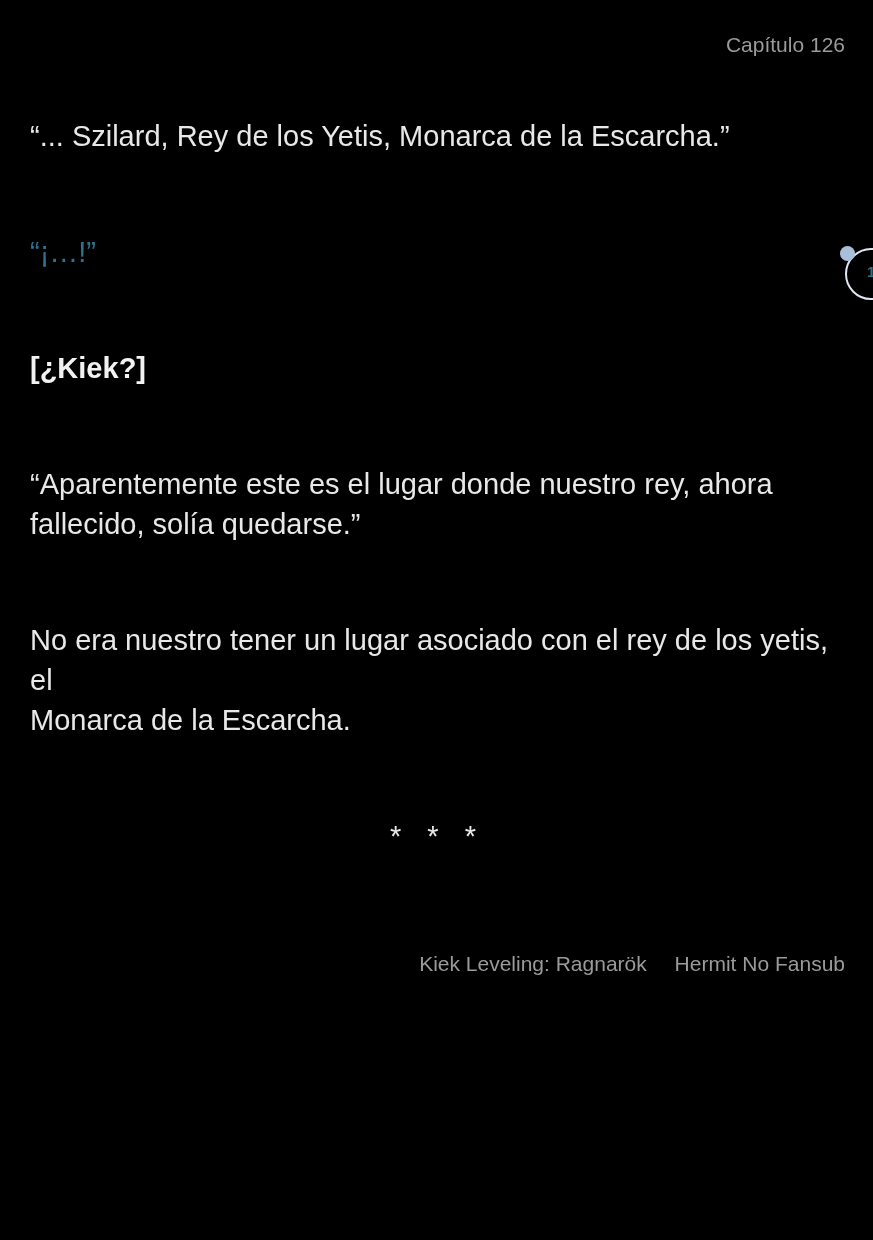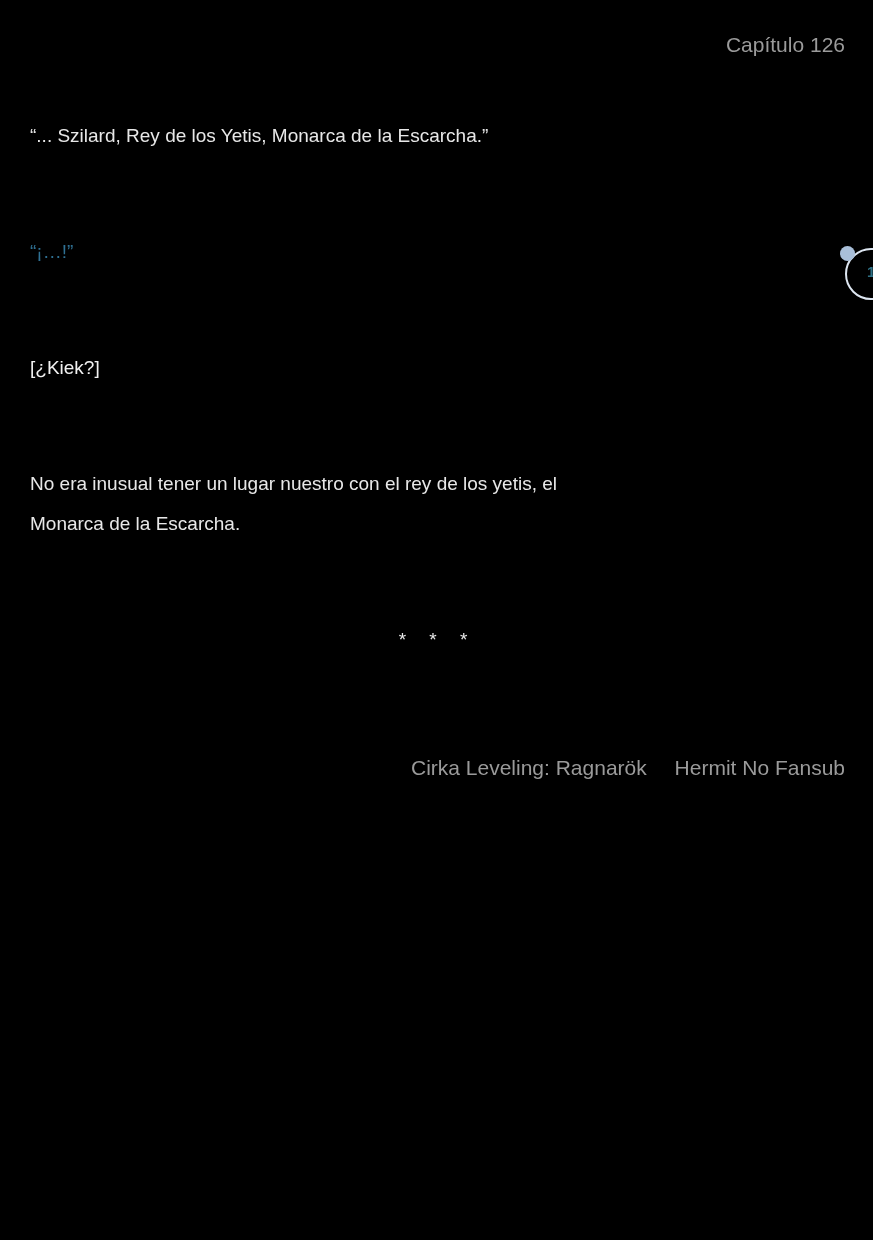--- a/index.html
+++ b/index.html
@@ -21,35 +21,35 @@
     padding: 0 28px 7px 30px;
   }
   .chapter-header {
     padding-top: 33px;
     text-align: right;
     font-size: 21px;
     line-height: 24px;
     color: #9b9b9b;
   }
   .reader-body p {
-    font-size: 19px;
+    font-size: 29px;
     line-height: 40px;
     color: #e8e8e8;
     margin: 0 0 76px 0;
     white-space: pre-line;
     font-weight: 400;
   }
   .reader-body p.first {
     margin-top: 59px;
   }
   .reader-body p.accent {
     color: #2f7194;
   }
   .reader-body p.bold {
-    font-weight: 400;
+    font-weight: 700;
     color: #f2f2f2;
   }
   .scene-divider {
     text-align: center;
     font-size: 19px;
     line-height: 40px;
     letter-spacing: 9px;
     color: #e8e8e8;
     margin: 0;
   }
@@ -99,28 +99,30 @@
 <body>
 
 <div class="page">
 
   <div class="chapter-header">Capítulo 126</div>
 
   <div class="reader-body">
     <p class="first">“... Szilard, Rey de los Yetis, Monarca de la Escarcha.”</p>
     <p class="accent">“¡…!”</p>
     <p class="bold">[¿Kiek?]</p>
-    <p>No era inusual tener un lugar nuestro con el rey de los yetis, el
+    <p>“Aparentemente este es el lugar donde nuestro rey, ahora
+fallecido, solía quedarse.”</p>
+    <p>No era nuestro tener un lugar asociado con el rey de los yetis, el
 Monarca de la Escarcha.</p>
 
     <p class="scene-divider">* * *</p>
   </div>
 
   <div class="footer">
-    <span class="title">Cirka Leveling: Ragnarök</span>
+    <span class="title">Kiek Leveling: Ragnarök</span>
     <span class="credit">Hermit No Fansub</span>
   </div>
 
   <div class="comment-badge">
     <span class="dot"></span>
     <span class="count">11</span>
   </div>
 
 </div>
 

